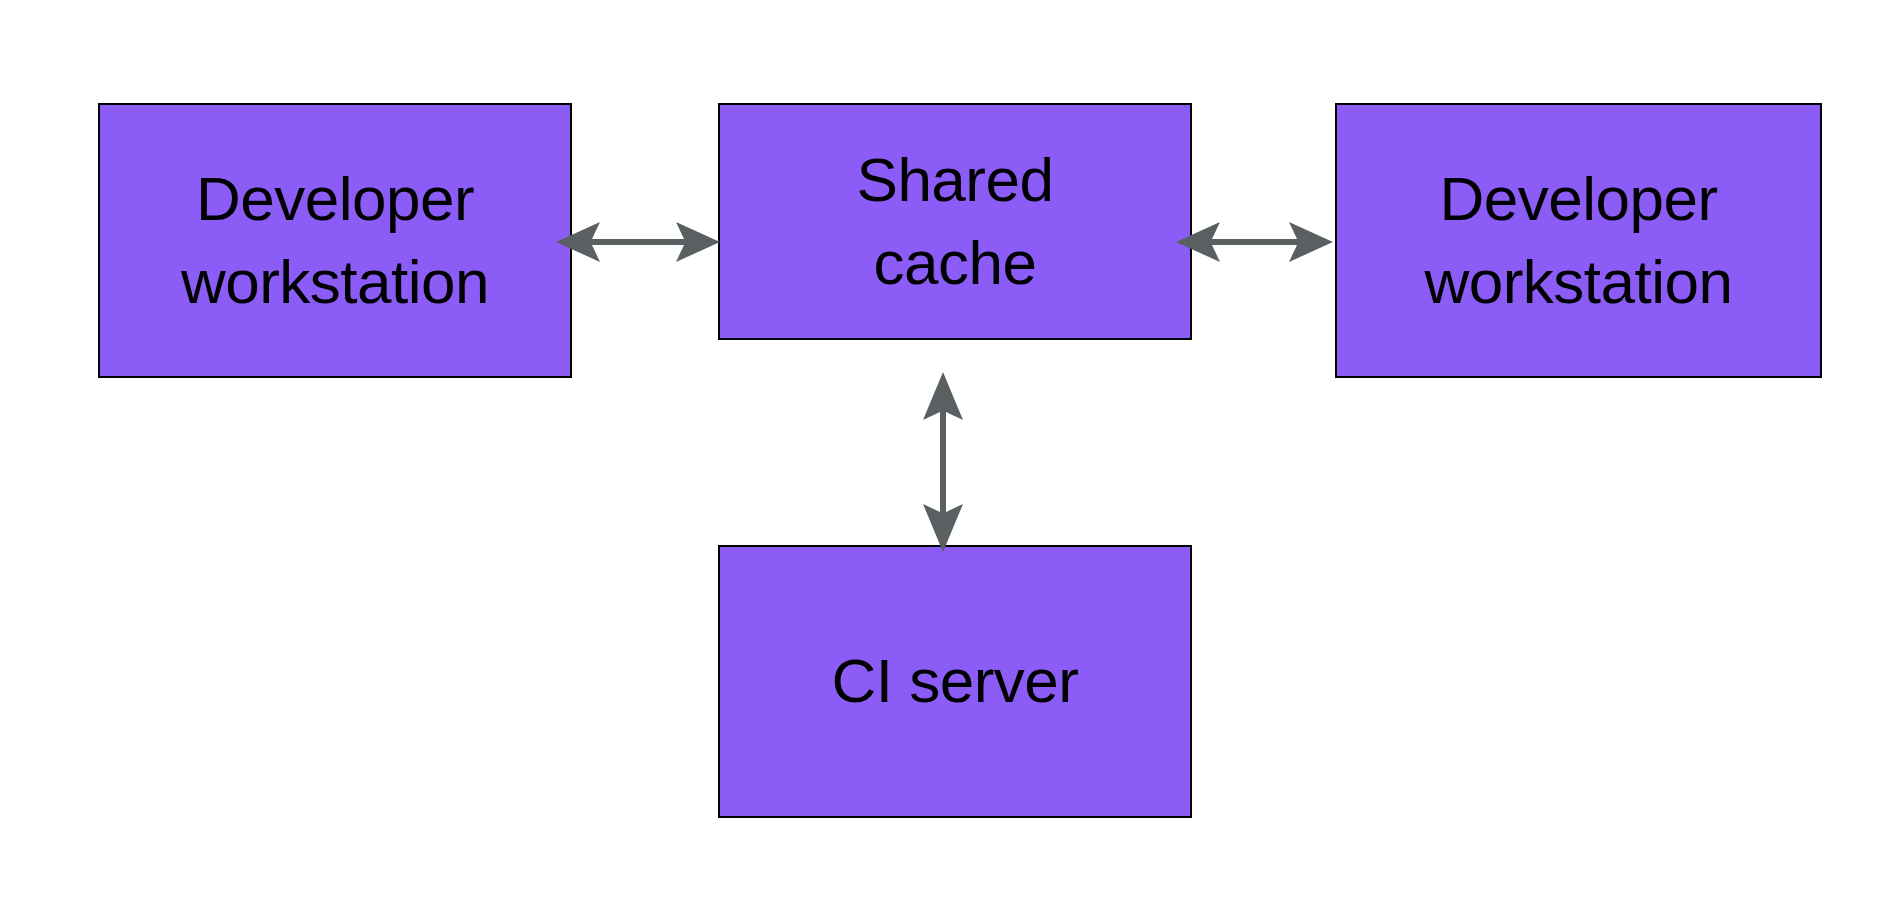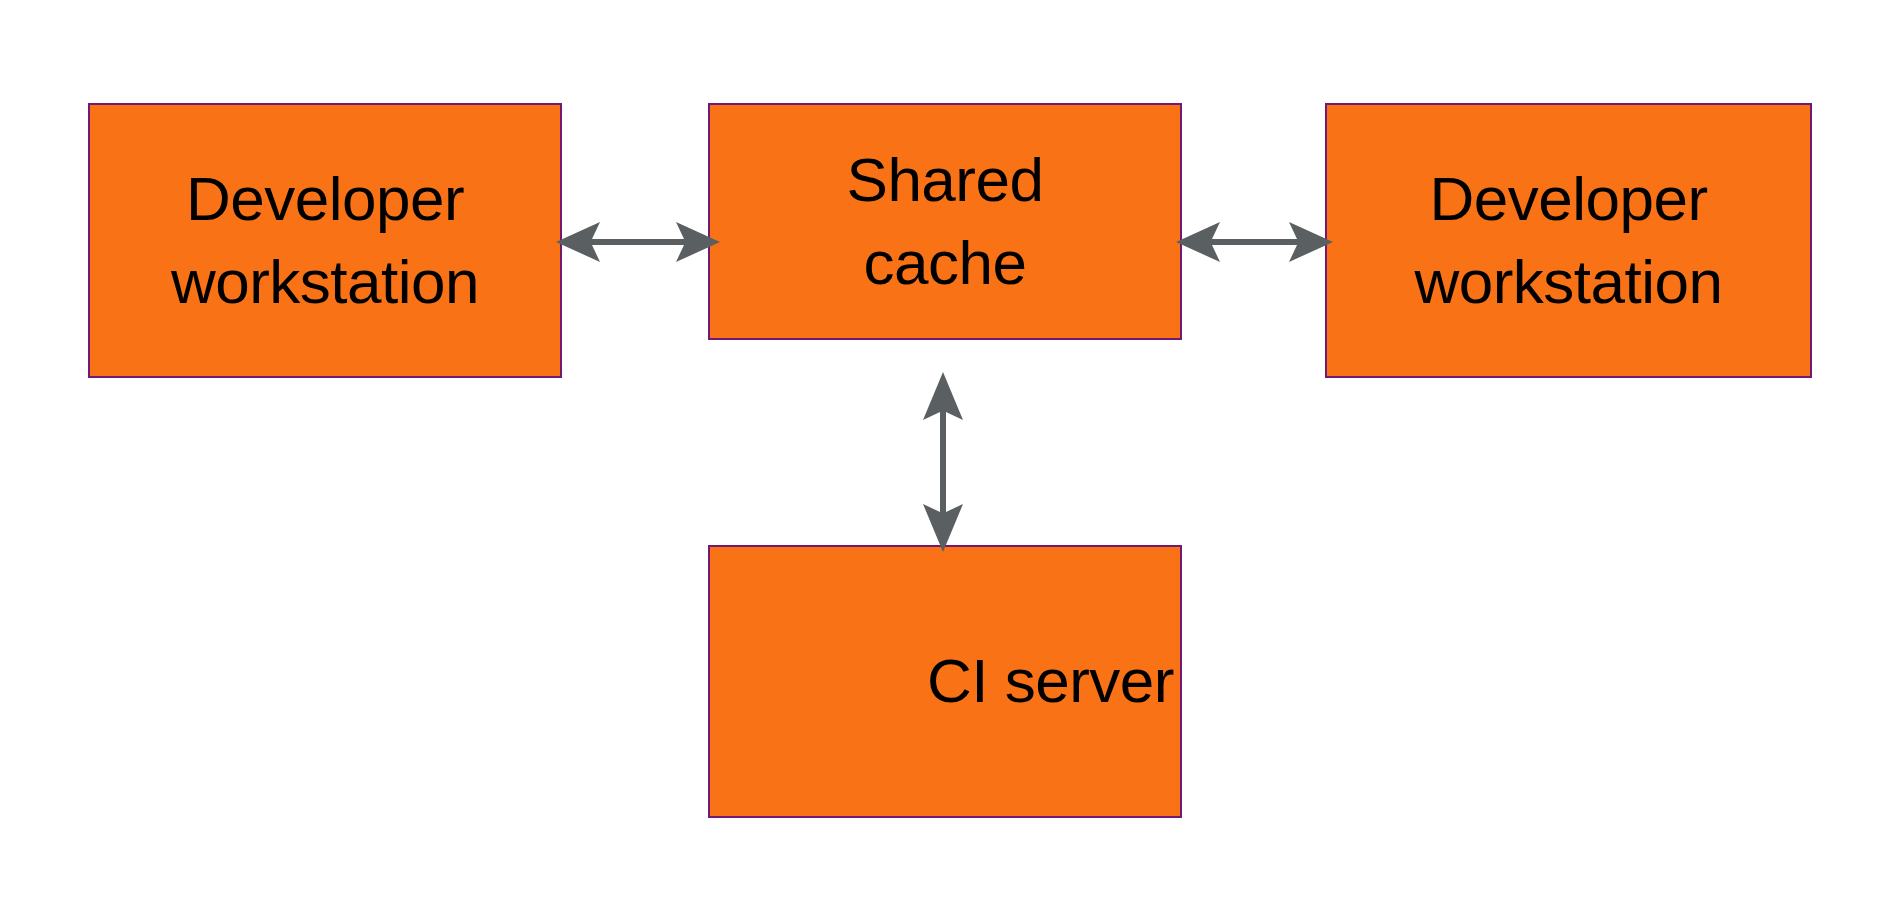--- a/index.html
+++ b/index.html
@@ -14,40 +14,41 @@
   #canvas {
     position: relative;
     width: 1900px;
     height: 922px;
     background: #ffffff;
     overflow: hidden;
   }
   .node {
     position: absolute;
     box-sizing: border-box;
-    background: #f97316;
-    border: 2px solid #701a75;
+    background: #8b5cf6;
+    border: 2px solid #000000;
     display: flex;
     align-items: center;
     justify-content: center;
     text-align: center;
+    margin-left: 10px;
   }
   .node-label {
     font-family: "Liberation Sans", sans-serif;
     font-size: 62px;
     line-height: 1.33;
     color: #000000;
     letter-spacing: -0.5px;
     white-space: pre-line;
     padding: 0 6px;
   }
   .node-dev-left   { left: 88px;   top: 103px; width: 474px; height: 275px; }
   .node-shared     { left: 708px;  top: 103px; width: 474px; height: 237px; }
   .node-dev-right  { left: 1325px; top: 103px; width: 487px; height: 275px; }
-  .node-ci         { left: 708px;  top: 545px; width: 474px; height: 273px; justify-content: flex-end; }
+  .node-ci         { left: 708px;  top: 545px; width: 474px; height: 273px; }
 
   .edge {
     position: absolute;
     pointer-events: none;
   }
   .edge-h-left  { left: 556px;  top: 206px; width: 164px;  height: 72px; }
   .edge-h-right { left: 1176px; top: 206px; width: 157px;  height: 72px; }
   .edge-v-ci    { left: 907px;  top: 372px; width: 72px;   height: 180px; }
 
   .edge svg { display: block; width: 100%; height: 100%; overflow: visible; }

